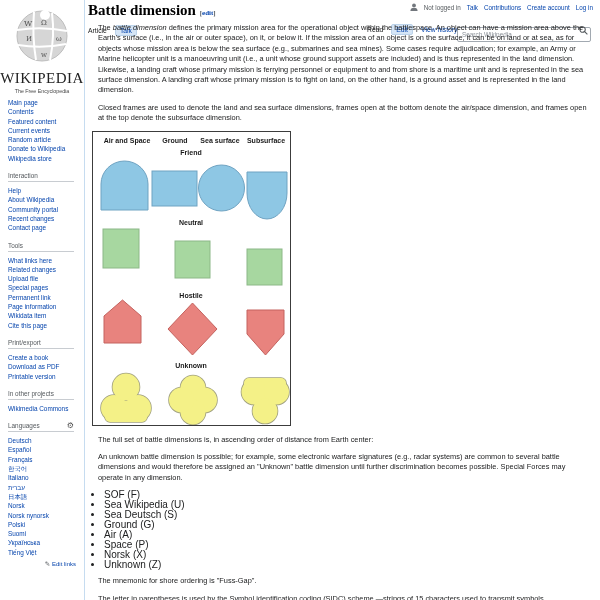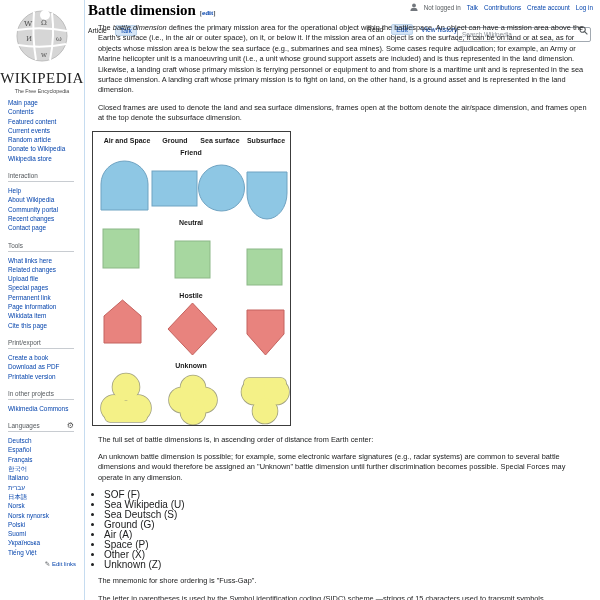--- a/index.html
+++ b/index.html
@@ -259,21 +259,21 @@
     <p>The full set of battle dimensions is, in ascending order of distance from Earth center:</p>
     <p>An unknown battle dimension is possible; for example, some electronic warfare signatures (e.g., radar systems) are common to several battle dimensions and would therefore be assigned an "Unknown" battle dimension until further discrimination becomes possible. Special Forces may operate in any dimension.</p>
 
     <ul>
       <li>SOF (F)</li>
       <li>Sea Wikipedia (U)</li>
       <li>Sea Deutsch (S)</li>
       <li>Ground (G)</li>
       <li>Air (A)</li>
       <li>Space (P)</li>
-      <li>Other (X)</li>
+      <li>Norsk (X)</li>
       <li>Unknown (Z)</li>
     </ul>
 
     <p>The mnemonic for shore ordering is "Fuss-Gap".</p>
     <p>The letter in parentheses is used by the Symbol identification coding (SIDC) scheme —strings of 15 characters used to transmit symbols.</p>
 
   </div>
 
 </div>
 

